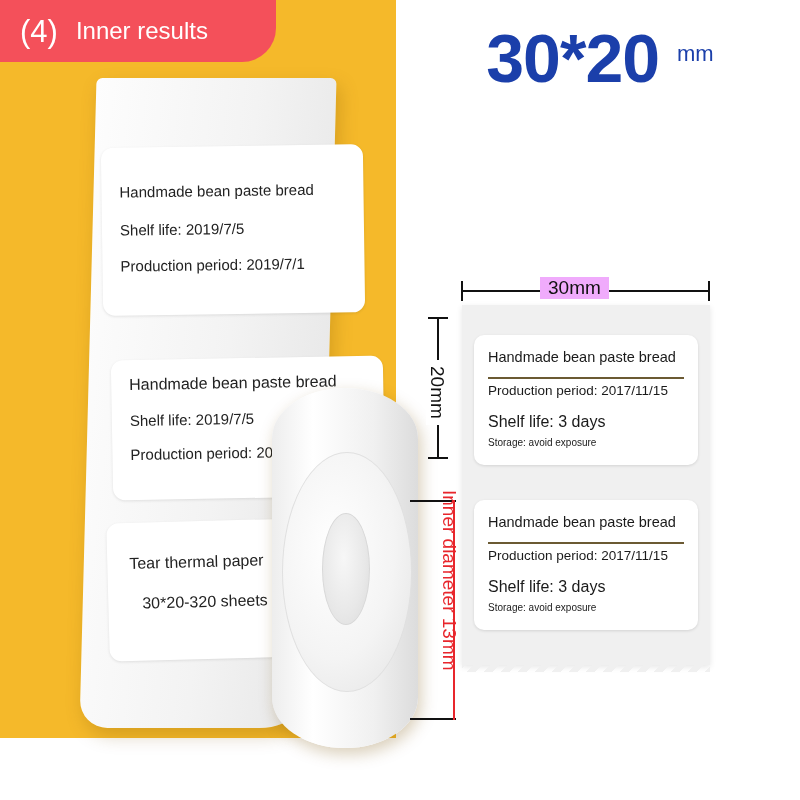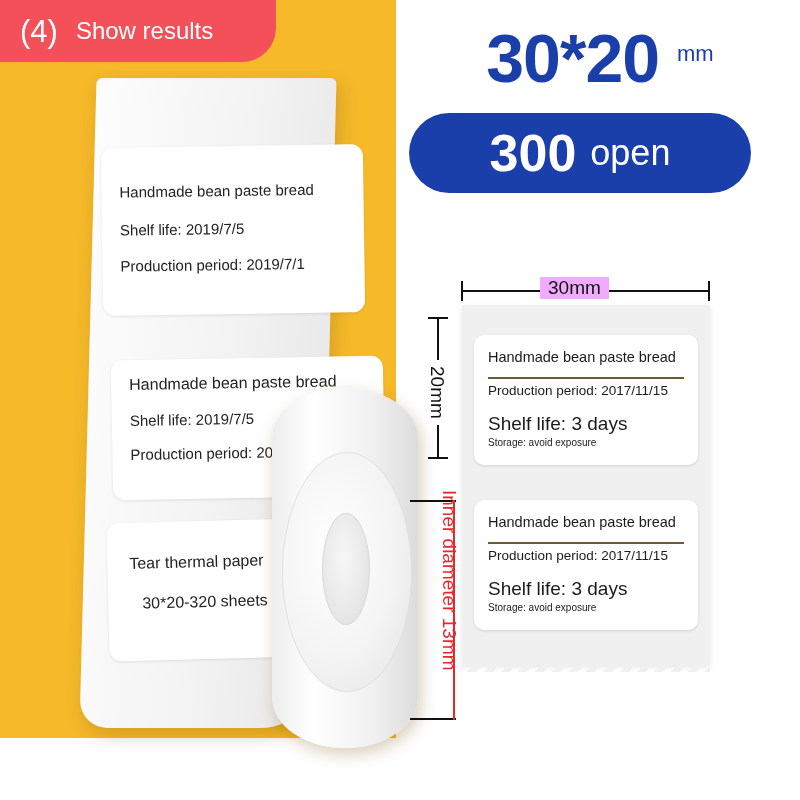--- a/index.html
+++ b/index.html
@@ -283,21 +283,21 @@
   }
   .sheet-label .rule {
     position: absolute;
     left: 14px;
     top: 42px;
     width: 196px;
     height: 2px;
     background: #6b5a33;
   }
   .sheet-label .r1 { position: absolute; left: 14px; top: 48px; font-size: 13.5px; white-space: nowrap;}
-  .sheet-label .r2 { position: absolute; left: 14px; top: 78px; font-size: 19px; white-space: nowrap;}
+  .sheet-label .r2 { position: absolute; left: 14px; top: 78px; font-size: 16px; white-space: nowrap;}
   .sheet-label .r3 { position: absolute; left: 14px; top: 102px; font-size: 10px; white-space: nowrap;}
 
   
   .dim-h-line {
     position: absolute;
     left: 462px;
     top: 290px;
     width: 248px;
     height: 2px;
     background: #111111;
@@ -368,32 +368,28 @@
 <body>
 
 <div id="page">
 
   <div class="yellow-panel">
     <div class="white-foot"></div>
   </div>
 
   <div class="badge">
     <span class="badge-num">(4)</span>
-    <span class="badge-text">Show results</span>
+    <span class="badge-text">Inner results</span>
   </div>
 
   <div class="size-header">
     <span class="size-main">30*20</span>
     <span class="size-unit">mm</span>
   </div>
 
-  <div class="count-pill">
-    <span class="count-num">300</span>
-    <span class="count-word">open</span>
-  </div>
 
   <div class="roll-wrap">
     <div class="strip"></div>
 
     <div class="label-card" id="label-top">
       <div class="line l1">Handmade bean paste bread</div>
       <div class="line l2">Shelf life: 2019/7/5</div>
       <div class="line l3">Production period: 2019/7/1</div>
     </div>
 

